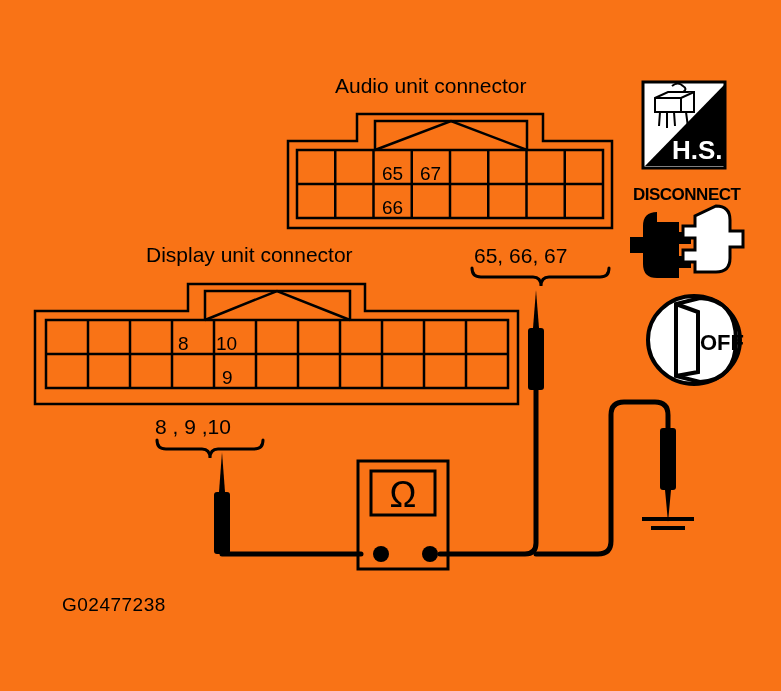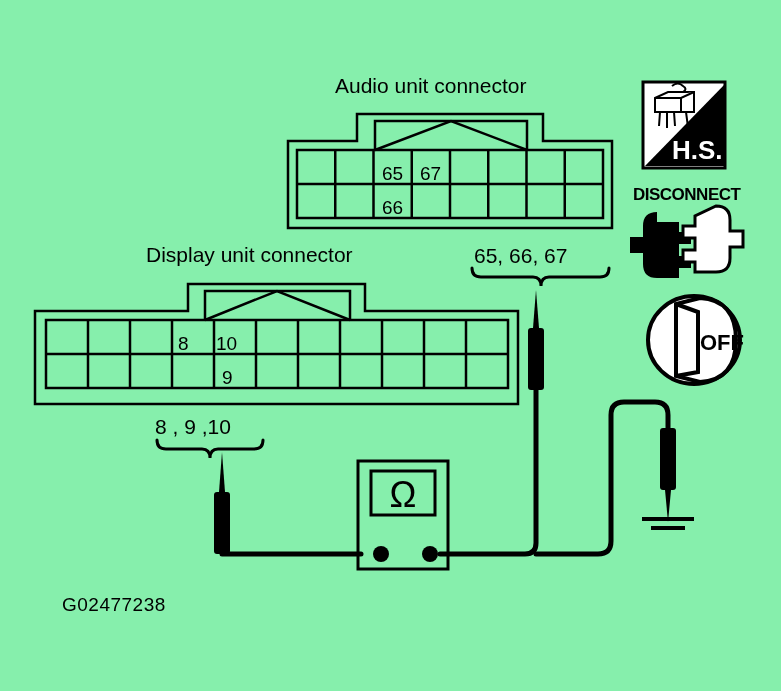--- a/index.html
+++ b/index.html
@@ -9,21 +9,21 @@
     background: #ffffff;
   }
   body {
     font-family: "Liberation Sans", sans-serif;
     color: #000000;
   }
   #page {
     position: relative;
     width: 781px;
     height: 691px;
-    background: #86efac;
+    background: #f97316;
     overflow: hidden;
   }
   #diagram-svg {
     position: absolute;
     left: 0;
     top: 0;
     width: 781px;
     height: 691px;
     display: block;
   }

